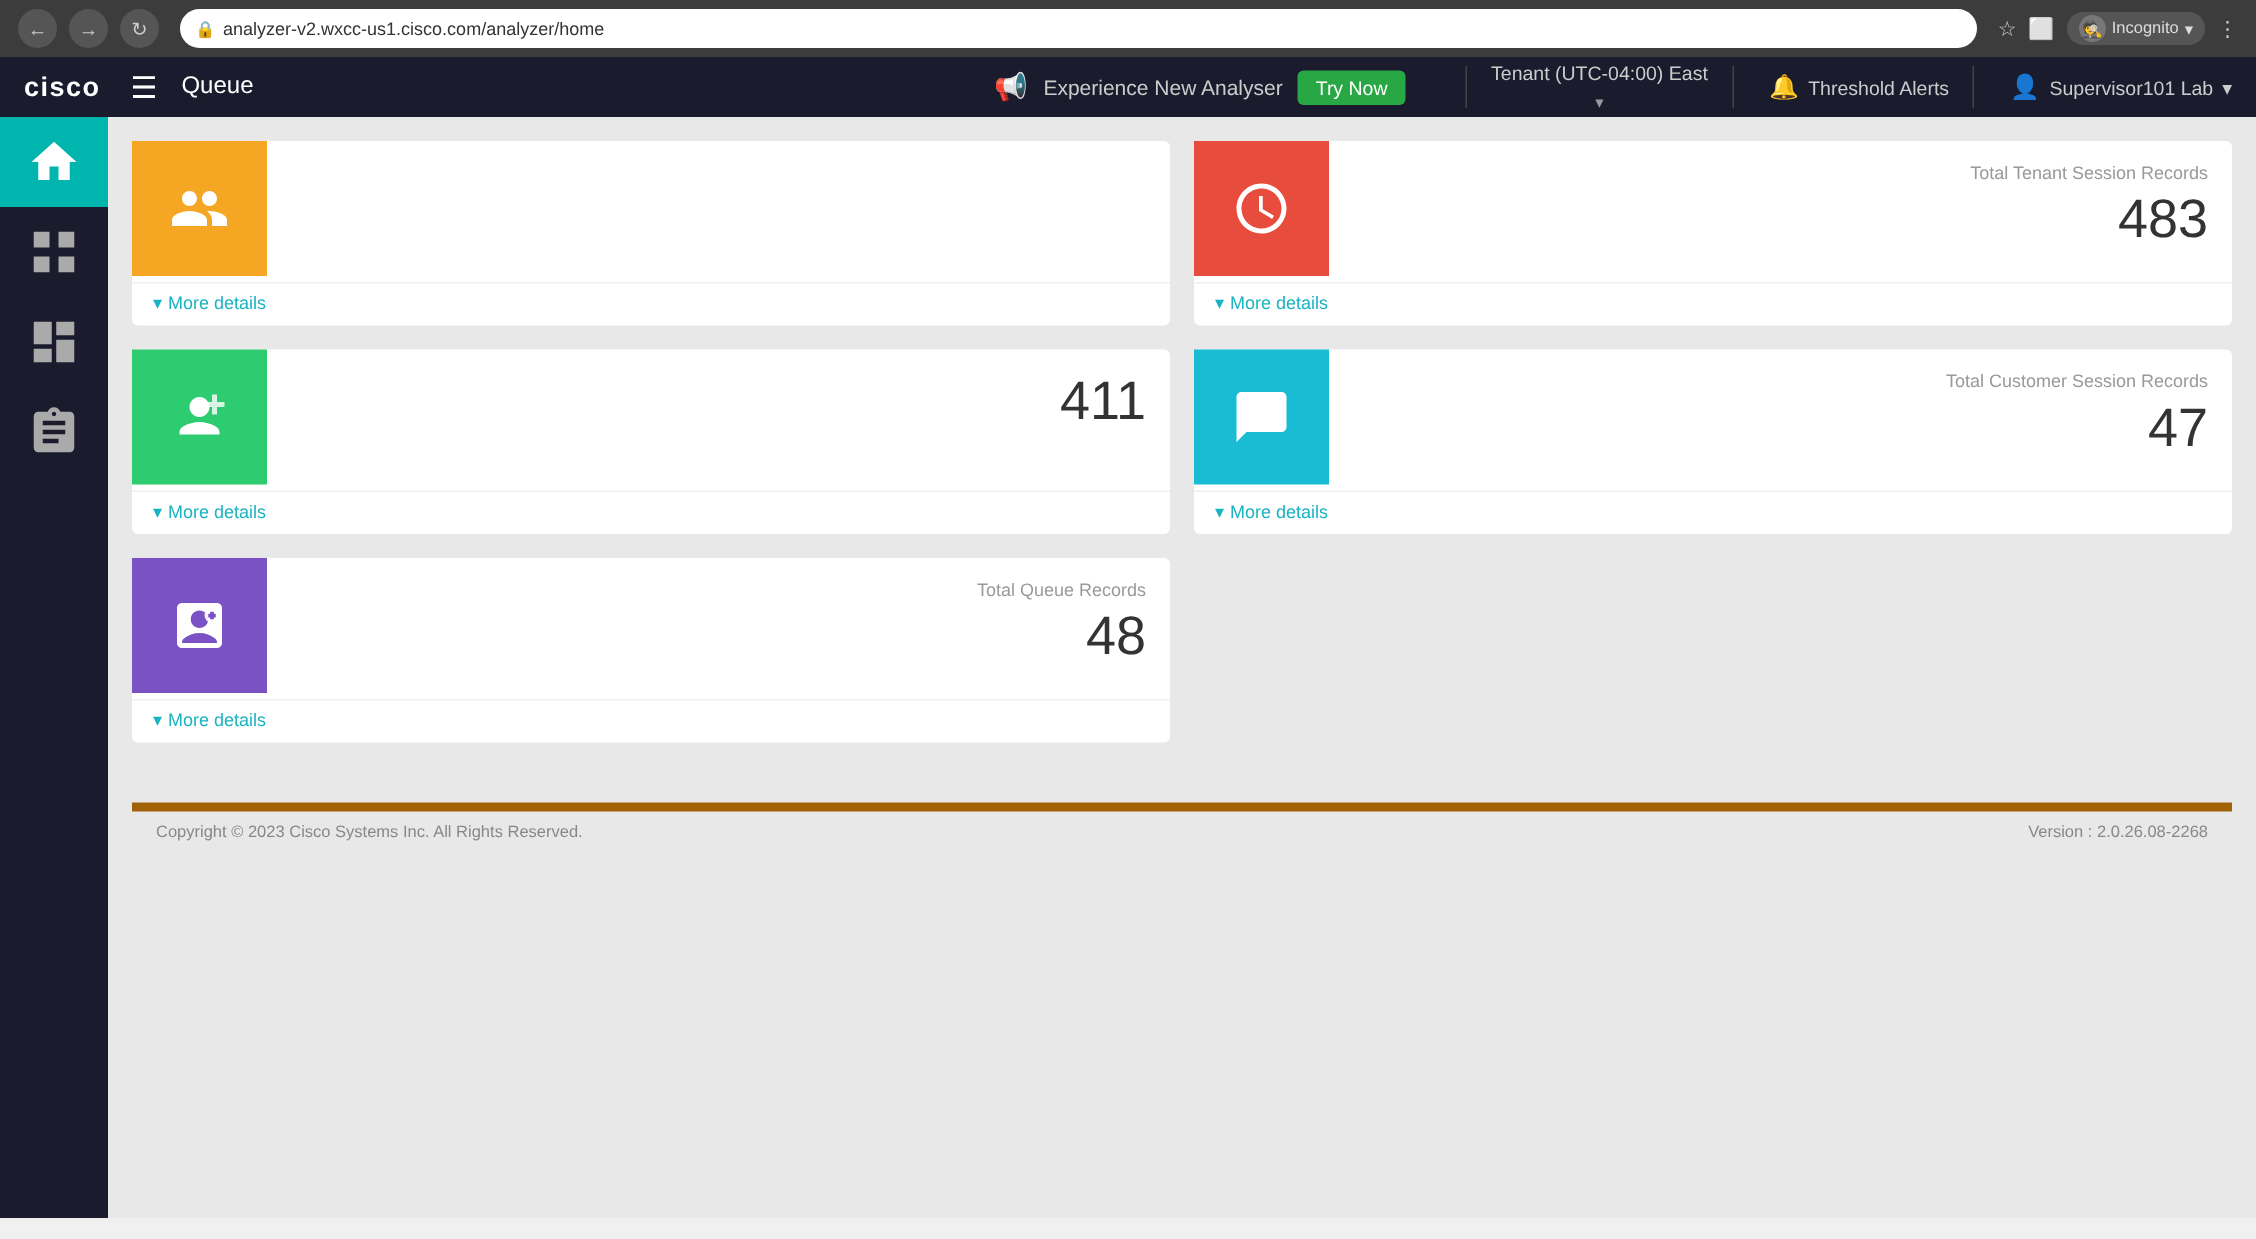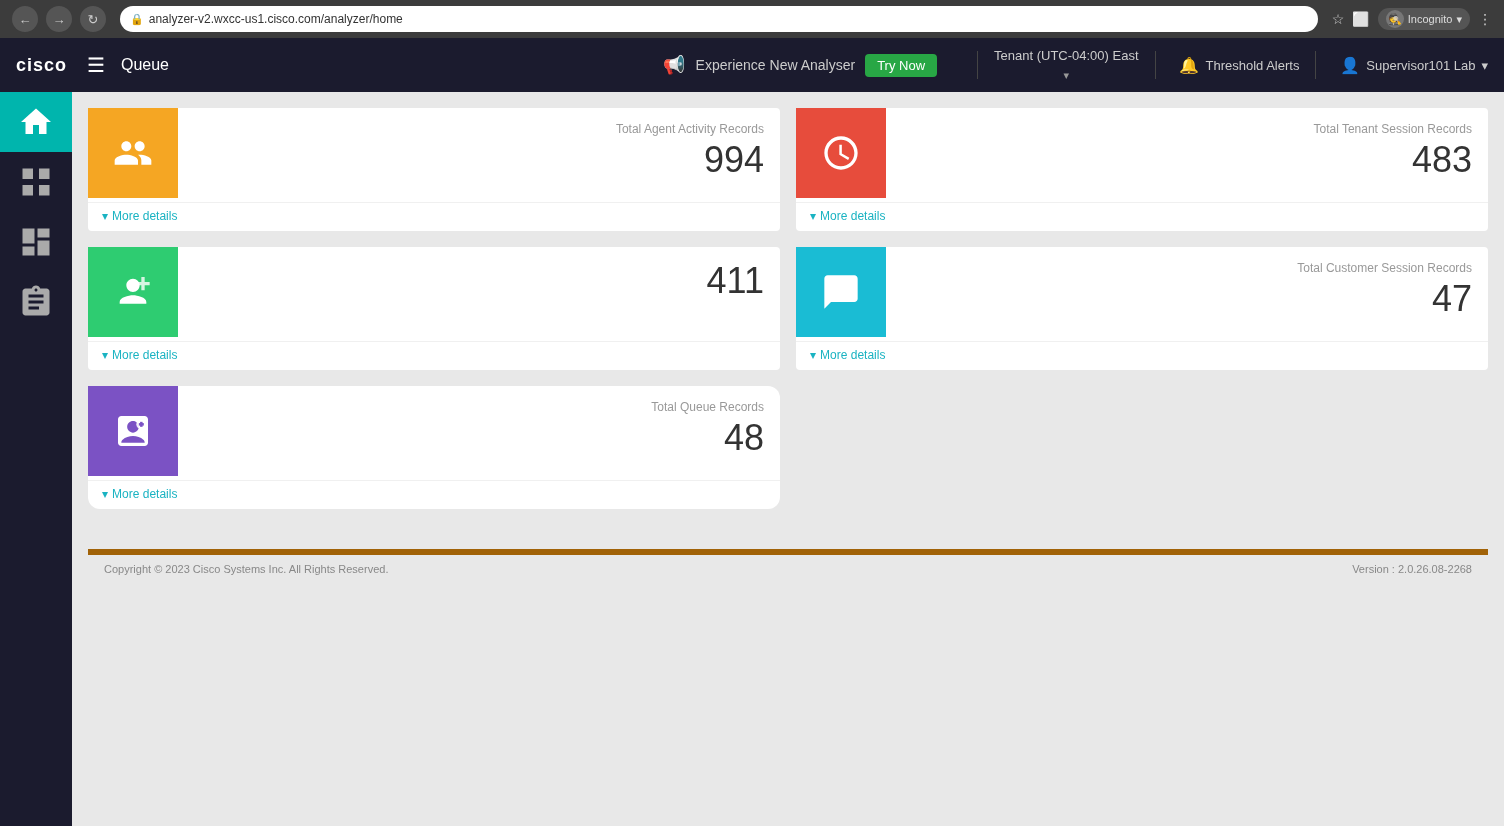--- a/index.html
+++ b/index.html
@@ -51,21 +51,21 @@
       width: 18px; height: 18px;
       border-radius: 50%;
       background: #777;
       display: flex; align-items: center; justify-content: center;
       font-size: 11px;
     }
 
     
     .app-header {
       background: #1b1b2e;
-      height: 54px;
+      height: 40px;
       display: flex;
       align-items: center;
       padding: 0 16px;
       gap: 0;
     }
     .cisco-logo {
       display: flex; align-items: center; gap: 6px; margin-right: 16px;
     }
     .cisco-logo-text {
       color: white;
@@ -257,21 +257,20 @@
       cursor: pointer;
       display: flex;
       align-items: center;
       gap: 4px;
       text-decoration: none;
     }
 
     
     .card-single {
       grid-column: 1 / 2;
-      border-radius: 12px;
     }
 
     
     .app-footer {
       background: #e8e8e8;
       padding: 8px 16px;
       display: flex;
       justify-content: space-between;
       font-size: 11px;
       color: #888;
@@ -363,24 +362,20 @@
 
   <div class="main-content">
     <div class="cards-grid">
 
       <div class="card">
         <div class="card-inner">
           <div class="card-icon-area card-icon-orange">
             <svg width="40" height="40" viewBox="0 0 24 24" fill="white">
               <path d="M16 11c1.66 0 2.99-1.34 2.99-3S17.66 5 16 5c-1.66 0-3 1.34-3 3s1.34 3 3 3zm-8 0c1.66 0 2.99-1.34 2.99-3S9.66 5 8 5C6.34 5 5 6.34 5 8s1.34 3 3 3zm0 2c-2.33 0-7 1.17-7 3.5V19h14v-2.5c0-2.33-4.67-3.5-7-3.5zm8 0c-.29 0-.62.02-.97.05 1.16.84 1.97 1.97 1.97 3.45V19h6v-2.5c0-2.33-4.67-3.5-7-3.5z"></path>
             </svg>
-          </div>
-          <div class="card-content">
-            <div class="card-label">Total Agent Activity Records</div>
-            <div class="card-value">994</div>
           </div>
         </div>
         <div class="card-footer">
           <a class="more-details-link">
             <span>▾</span>
             <span>More details</span>
           </a>
         </div>
       </div>
 

